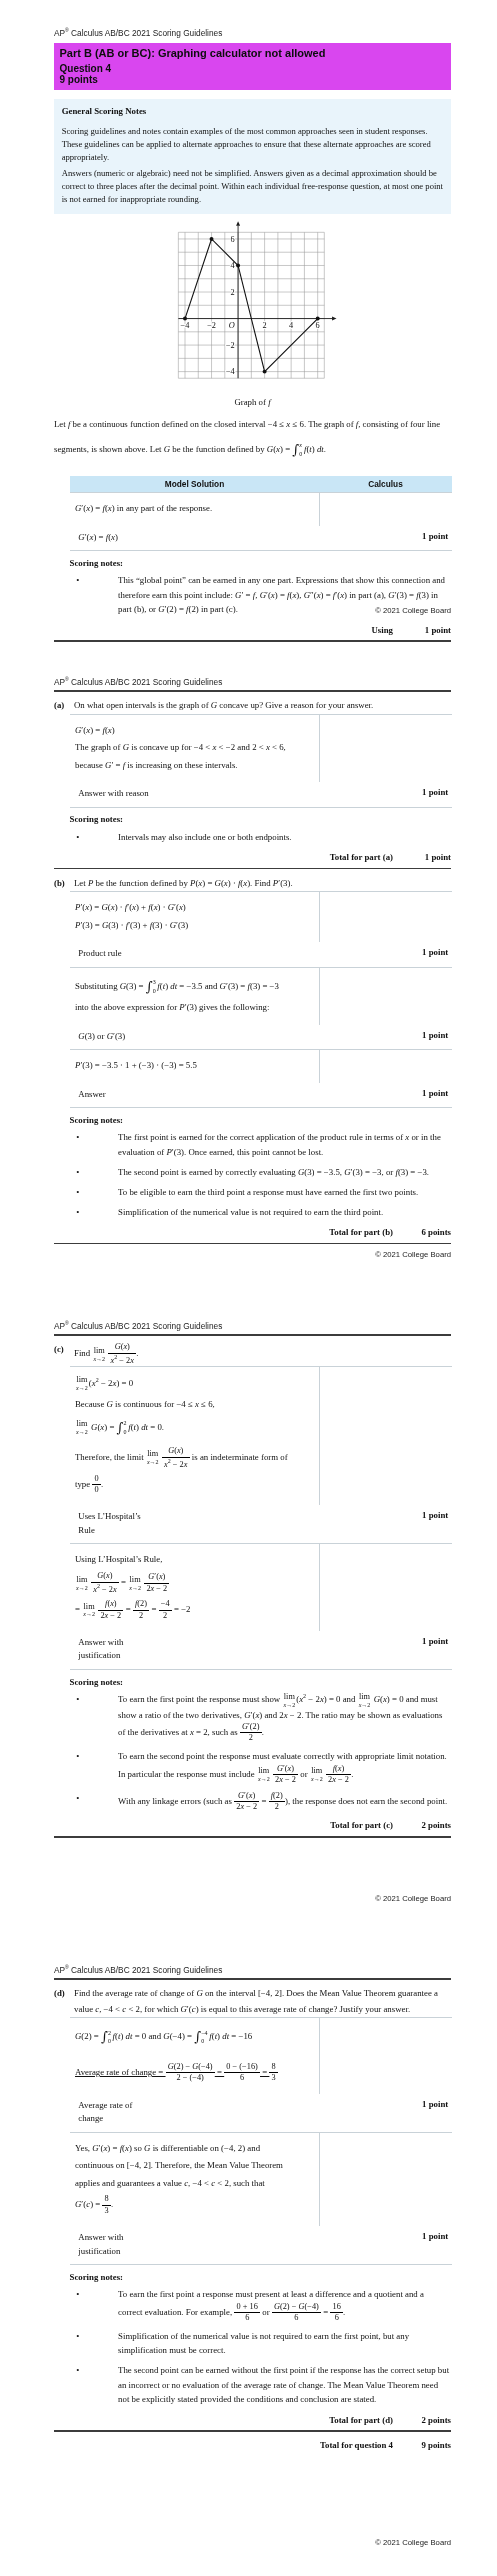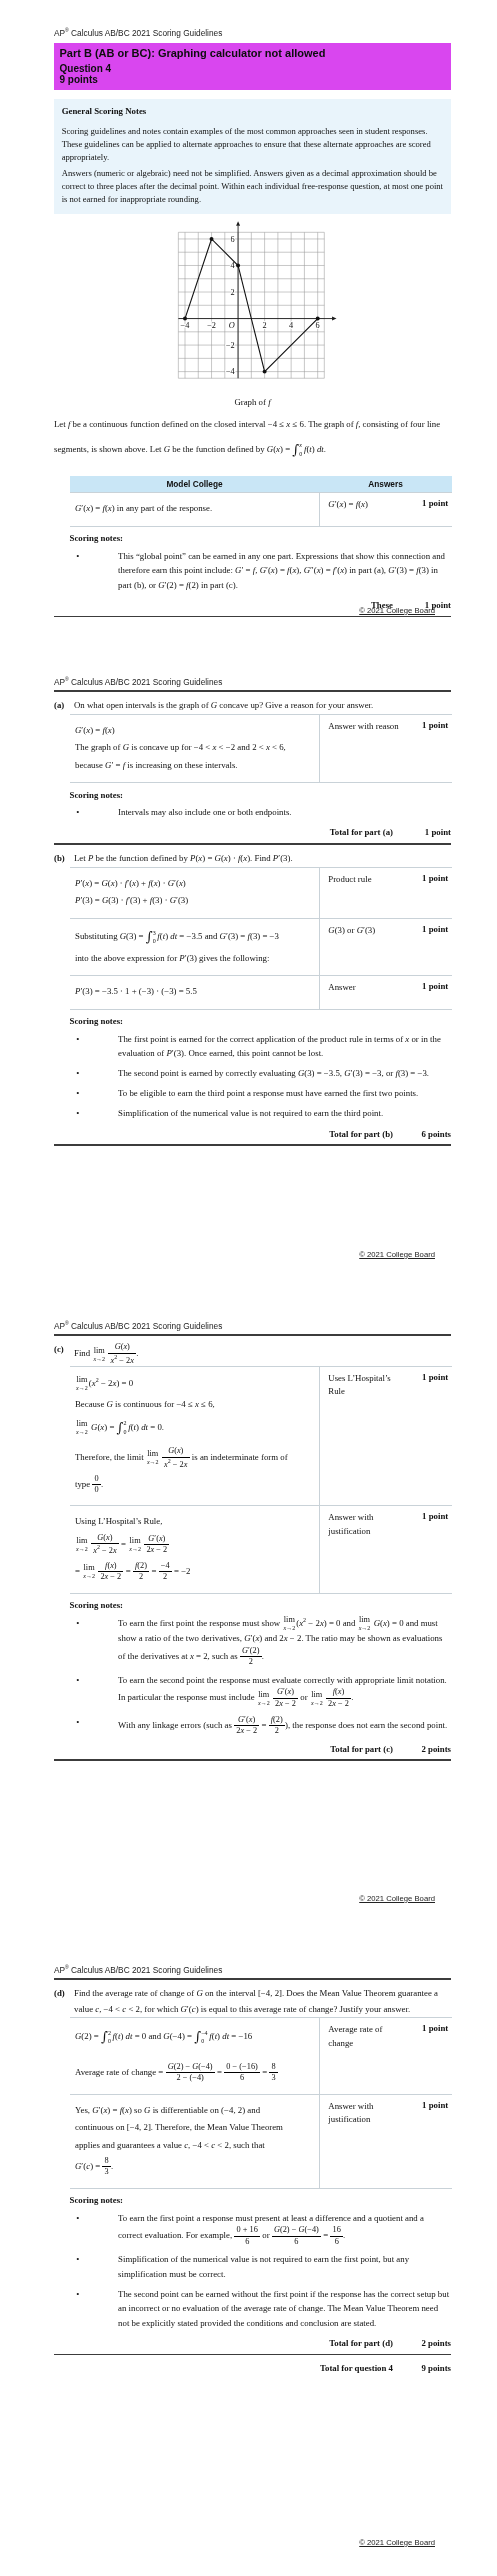--- a/index.html
+++ b/index.html
@@ -19,39 +19,39 @@
   .gnotes p{margin:3.3px 0 0;}
   
   .graphwrap{text-align:center;margin-top:7.7px;}
   .caption{text-align:center;font-size:8.8px;margin-top:1.1px;}
   .intro{margin-top:7.7px;line-height:2.2;}
   
   .tbl{margin-left:15.5px;width:382px;border-bottom:0.6px solid #c9d2d8;}
   .thead{display:flex;background:#c9e6f6;font-family:"Liberation Sans",sans-serif;font-weight:bold;font-size:8.3px;}
   .thead .hl{width:250px;text-align:center;padding:3.3px 0;}
   .thead .hs{flex:1;text-align:center;padding:3.3px 0;}
-  .trow{display:flex;border-top:0.6px solid #c9d2d8;}
+  .trow{display:flex;border-top:0.6px solid #c9d2d8;flex-direction:column;}
   .tl{width:250px;box-sizing:border-box;padding:5px 7.7px 6px 5.5px;border-right:0.6px solid #c9d2d8;}
   .tl .ml{margin:3.9px 0;line-height:1.55;}
   .ts{flex:1;box-sizing:border-box;padding:5px 2.2px 6px 8.8px;display:flex;justify-content:space-between;align-items:flex-start;}
   .ts .sl{max-width:77px;line-height:1.55;}
   .ts .sp{font-weight:bold;white-space:nowrap;padding-right:1.1px;}
   
   .notes{margin:6.6px 0 0 15.5px;}
   .ntitle{font-weight:bold;}
   .bullet{display:flex;margin-top:5.5px;line-height:1.65;}
   .bullet .d{width:16.6px;text-align:center;flex:none;}
   .bullet .bt{flex:1;padding-right:1.1px;margin-left:32px;}
   .total{display:flex;justify-content:flex-end;align-items:baseline;font-weight:bold;margin-top:7.7px;}
   .total .tp{min-width:35px;text-align:right;margin-left:23px;}
   .rule{height:1.7px;background:#3c3c3c;margin-top:5.5px;}
   .qline{display:flex;margin-top:6.6px;line-height:1.75;}
   .qlabel{font-weight:bold;width:20px;flex:none;}
   .qtext{flex:1;}
-  .footer{position:absolute;right:63px;bottom:29px;font-family:"Liberation Sans",sans-serif;font-size:7.7px;color:#222;text-decoration:underline;}
+  .footer{position:absolute;right:47px;bottom:29px;font-family:"Liberation Sans",sans-serif;font-size:7.7px;color:#222;}
   
   sup{font-size:6px;}
   .fr{display:inline-block;text-align:center;vertical-align:middle;font-size:8.3px;line-height:1.25;}
   .fr .nu{display:block;padding:0 2.2px;}
   .fr .de{display:block;border-top:0.6px solid #000;padding:0 2.2px;}
   .lim{display:inline-block;text-align:center;vertical-align:middle;margin:0 1.1px;line-height:1;}
   .lim .l1{display:block;font-size:8.3px;}
   .lim .l2{display:block;font-size:6px;margin-top:0.6px;}
   .big{font-size:13.3px;vertical-align:-2.2px;font-family:"DejaVu Serif",serif;}
   .ilim{display:inline-flex;flex-direction:column;justify-content:space-between;height:14.4px;vertical-align:middle;font-size:6px;line-height:1;margin-right:1.7px;}
@@ -132,22 +132,22 @@
         <div class="caption">Graph of <i>f</i></div>
       </div>
 
       <div class="intro">Let <i>f</i> be a continuous function defined on the closed interval −4 ≤ <i>x</i> ≤ 6. The graph of <i>f</i>, consisting of four line segments, is shown above. Let <i>G</i> be the function defined by <i>G</i>(<i>x</i>) = <span class="big">∫</span><span class="ilim">
             <span><i>x</i></span>
             <span>0</span>
           </span><i>f</i>(<i>t</i>) <i>dt</i>.</div>
 
       <div class="tbl" style="margin-top:12px;">
         <div class="thead">
-          <div class="hl">Model College</div>
-          <div class="hs">Answers</div>
+          <div class="hl">Model Solution</div>
+          <div class="hs">Calculus</div>
         </div>
         <div class="trow">
           <div class="tl">
               <div class="ml"><i>G</i>′(<i>x</i>) = <i>f</i>(<i>x</i>) in any part of the response.</div>
             </div>
           <div class="ts">
             <span class="sl"><i>G</i>′(<i>x</i>) = <i>f</i>(<i>x</i>)</span>
             <span class="sp">1 point</span>
           </div>
         </div>
@@ -155,21 +155,21 @@
 
       <div class="notes">
         <div class="ntitle">Scoring notes:</div>
         <div class="bullet">
           <span class="d">•</span>
           <span class="bt">This “global point” can be earned in any one part. Expressions that show this connection and therefore earn this point include: <i>G</i>′ = <i>f</i>,  <i>G</i>′(<i>x</i>) = <i>f</i>(<i>x</i>),  <i>G</i>″(<i>x</i>) = <i>f</i>′(<i>x</i>) in part (a), <i>G</i>′(3) = <i>f</i>(3) in part (b), or <i>G</i>′(2) = <i>f</i>(2) in part (c).</span>
         </div>
       </div>
 
       <div class="total">
-        <span>These</span>
+        <span>Using</span>
         <span class="tp">1 point</span>
       </div>
       <div class="rule"></div>
     </div>
     <div class="footer">© 2021 College Board</div>
   </div>
 
   <div class="page" style="top:644px;height:644px;">
     <div class="content">
       <div class="hdr" style="padding-top:32px;">AP<sup>®</sup> Calculus AB/BC 2021 Scoring Guidelines</div>
@@ -345,21 +345,21 @@
       <div class="tbl" style="border-top:0.6px solid #c9d2d8;">
         <div class="trow" style="border-top:none;">
           <div class="tl">
             <div class="ml"><i>G</i>(2) = <span class="big">∫</span><span class="ilim">
                   <span>2</span>
                   <span>0</span>
                 </span><i>f</i>(<i>t</i>) <i>dt</i> = 0 and <i>G</i>(−4) = <span class="big">∫</span><span class="ilim">
                   <span>−4</span>
                   <span>0</span>
                 </span><i>f</i>(<i>t</i>) <i>dt</i> = −16</div>
-            <div class="ml" style="margin-top:14.4px;">Average rate of change = <span class="fr"><span class="nu"><i>G</i>(2) − <i>G</i>(−4)</span><span class="de">2 − (−4)</span></span> = <span class="fr"><span class="nu">0 − (−16)</span><span class="de">6</span></span> = <span class="fr"><span class="nu">8</span><span class="de">3</span></span></div>
+            <div class="ml" style="margin-top:14.4px;text-decoration:underline;">Average rate of change = <span class="fr"><span class="nu"><i>G</i>(2) − <i>G</i>(−4)</span><span class="de">2 − (−4)</span></span> = <span class="fr"><span class="nu">0 − (−16)</span><span class="de">6</span></span> = <span class="fr"><span class="nu">8</span><span class="de">3</span></span></div>
           </div>
           <div class="ts">
             <span class="sl">Average rate of change</span>
             <span class="sp">1 point</span>
           </div>
         </div>
         <div class="trow">
           <div class="tl">
             <div class="ml">Yes, <i>G</i>′(<i>x</i>) = <i>f</i>(<i>x</i>) so <i>G</i> is differentiable on (−4, 2) and</div>
             <div class="ml">continuous on [−4, 2]. Therefore, the Mean Value Theorem</div>

